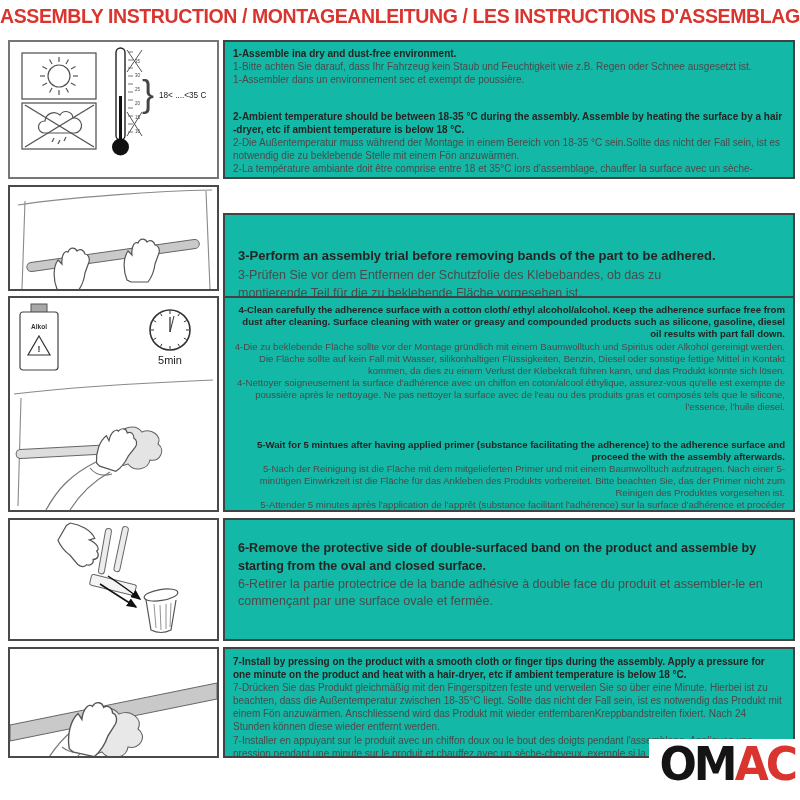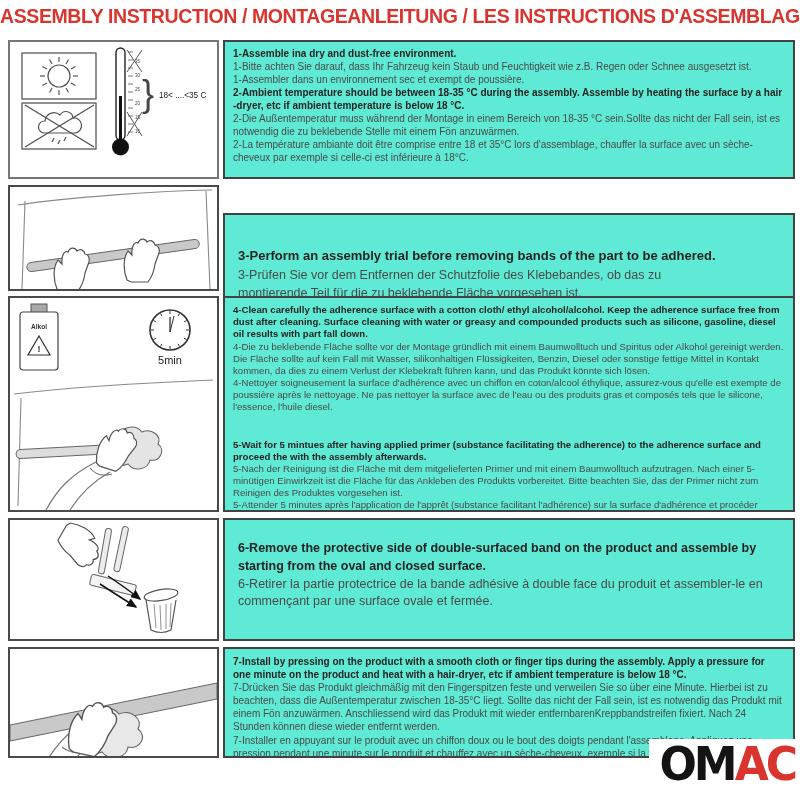--- a/index.html
+++ b/index.html
@@ -10,30 +10,30 @@
   .row{position:absolute;left:8px;width:787px;}
   .r1{top:40px;height:139px}
   .r2{top:185px;height:106px}
   .r3{top:296px;height:216px}
   .r4{top:518px;height:123px}
   .r5{top:647px;height:111px}
   .cell-left{position:absolute;left:0;top:0;width:211px;height:100%;
              border:2px solid #4a4a4a;box-sizing:border-box;background:#fff;overflow:hidden;}
   .r1 .cell-left{border-color:#767676;}
   .cell-right{position:absolute;left:215px;width:572px;top:0;height:100%;
-              border:2px solid #424242;box-sizing:border-box;background:#5eead4;overflow:hidden;}
+              border:2px solid #424242;box-sizing:border-box;background:#14b8a6;overflow:hidden;}
   .cell-right p{margin:0;}
   .t{color:#4a4a4a;}
   .b{font-weight:bold;color:#242424;}
   .r1 .cell-right{padding:5px 8px;font-size:10px;line-height:1.3;}
-  .r1 .gap{margin-top:0;}
+  .r1 .gap{margin-top:24px;}
   .r2 .cell-right{padding:32px 10px 0 13px;font-size:12.5px;line-height:1.45;margin-top:28px;}
   .r2 .b{font-size:13px;}
   .r2 .w{max-width:492px;}
-  .r3 .cell-right{padding:6px 8px;font-size:9.6px;line-height:1.27;}
+  .r3 .cell-right{padding:6px 8px;font-size:9.6px;line-height:1.27;text-align:right;}
   .r3 .gap{margin-top:25px;}
   .r4 .cell-right{padding:20px 10px 0 13px;font-size:12.5px;line-height:1.42;}
   .r4 p{max-width:538px;}
   .r5 .cell-right{padding:6px 8px;font-size:10px;line-height:1.31;}
   .logo{position:absolute;top:740px;right:5px;background:#fff;padding:0 0 2px 10px;
         font-family:"DejaVu Sans",sans-serif;font-weight:bold;font-size:44px;
         letter-spacing:-3px;line-height:1.1;transform:scaleY(1.04);}
   .logo .blk{color:#141414;}
   .logo .red{color:#d9342e;}
   svg{display:block;}

